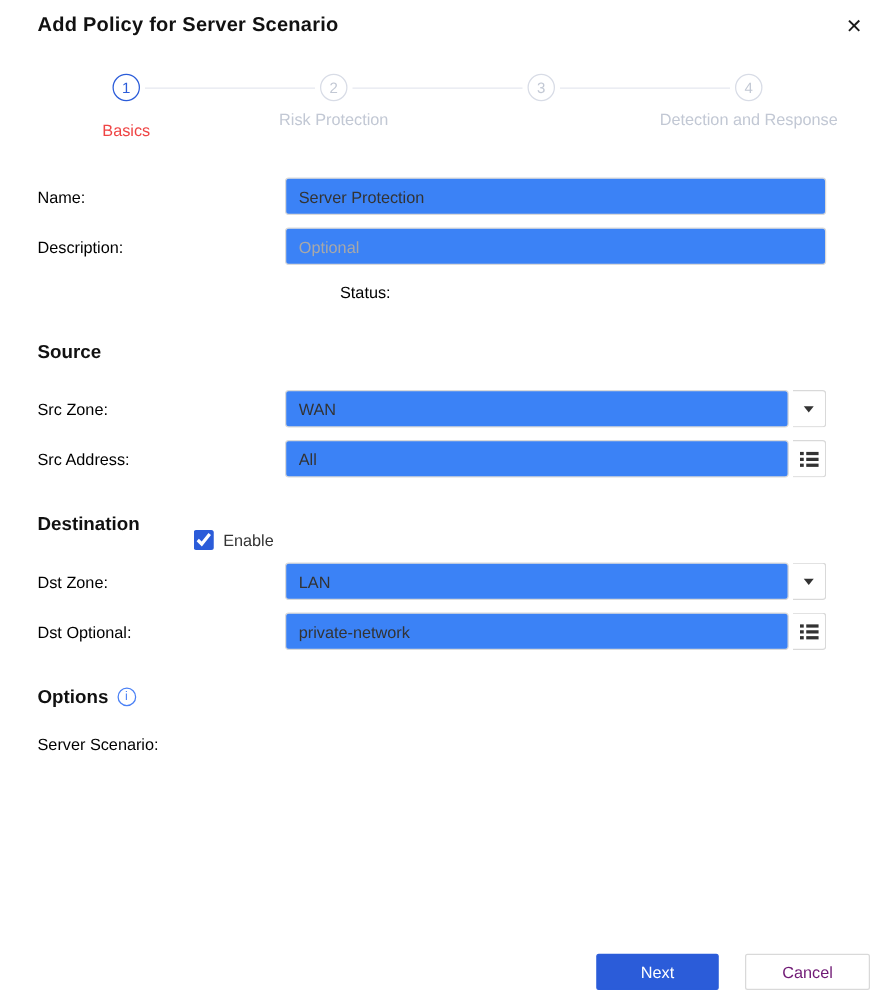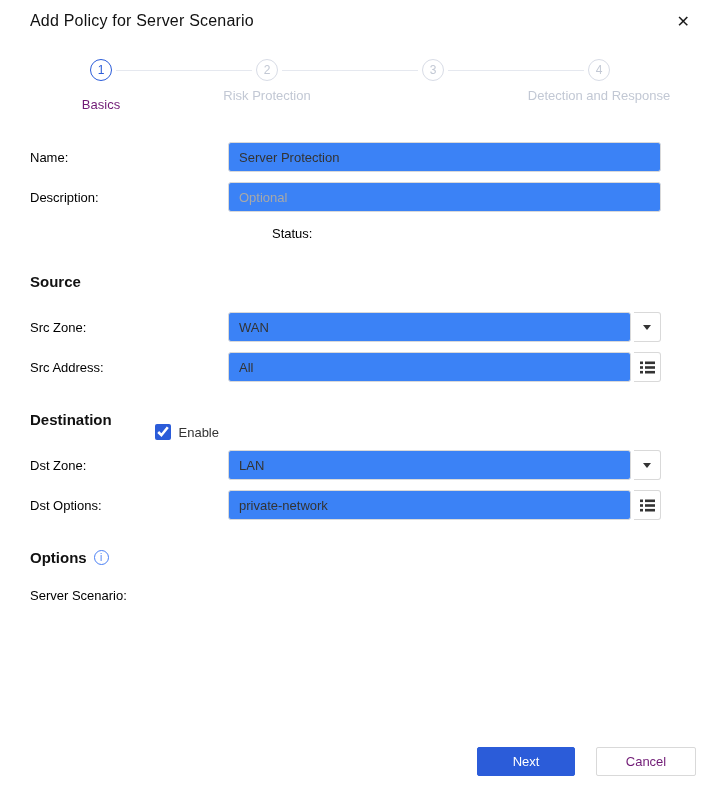--- a/index.html
+++ b/index.html
@@ -11,21 +11,21 @@
     position: relative;
     overflow: hidden;
   }
   .dialog { width: 712px; height: 799px; position: relative; background: #fff; }
 
   
   .title-row {
     display: flex; justify-content: space-between; align-items: flex-start;
     padding: 12px 18px 0 30px;
   }
-  .dialog-title { font-size: 16px; font-weight: normal; color: #111; letter-spacing: .2px; }
+  .dialog-title { font-size: 16px; font-weight: bold; color: #111; letter-spacing: .2px; }
   .close-btn {
     background: none; border: none; cursor: pointer;
     font-size: 16px; color: #1a1a1a; line-height: 16px; padding: 2px 4px;
     font-family: "Liberation Sans", sans-serif;
   }
 
   
   .stepper { display: flex; margin: 27px 30px 0 18px; }
   .step { flex: 1; text-align: center; position: relative; }
   .step:not(:last-child)::after {
@@ -34,21 +34,21 @@
     background: #e5e8ef;
   }
   .circle {
     width: 22px; height: 22px; margin: 0 auto; border-radius: 50%;
     border: 1px solid #d8dce6; color: #c2c8d4;
     font-size: 12px; line-height: 20px; text-align: center; background: #fff;
     cursor: default;
   }
   .step-label { margin-top: 7px; font-size: 13px; color: #c2c8d4; }
   .step.active .circle { border-color: var(--accent); color: var(--accent); }
-  .step.active .step-label { color: #701a75; margin-top: 16px; }
+  .step.active .step-label { color: #ef4444; margin-top: 16px; }
 
   
   .form { margin: 30px 0 0 30px; }
   .row { display: flex; align-items: center; margin-bottom: 10px; }
   .row-label { width: 198px; flex: 0 0 198px; color: #000000; }
   .field { width: 433px; display: flex; align-items: stretch; }
   .txt {
     flex: 1; height: 30px; border: 1px solid #d9d9d9; border-radius: 3px;
     padding: 0 10px; font-size: 13px; color: #333; background: #3b82f6; outline: none;
     font-family: "Liberation Sans", sans-serif; min-width: 0;
@@ -80,21 +80,21 @@
   .info-icon {
     width: 15px; height: 15px; border: 1px solid #4a80f5; border-radius: 50%;
     color: #4a80f5; font-size: 10px; font-weight: normal; line-height: 13px;
     text-align: center; display: inline-block; cursor: pointer; background: #fff;
   }
 
   
   .list-icon { display: inline-block; }
 
   
-  .footer { position: absolute; right: 16px; bottom: 23px; display: flex; gap: 21px; }
+  .footer { position: absolute; right: 16px; bottom: 7px; display: flex; gap: 21px; }
   .btn {
     height: 29px; border-radius: 2px; font-size: 13px; cursor: pointer;
     font-family: "Liberation Sans", sans-serif;
   }
   .btn-primary { width: 98px; background: var(--accent); color: #fff; border: 1px solid var(--accent); }
   .btn-default { width: 100px; background: #fff; color: #701a75; border: 1px solid #d9d9d9; }
 </style>
 </head>
 <body>
 
@@ -188,21 +188,21 @@
       <div class="row-label">Dst Zone:</div>
       <div class="field">
         <input class="txt" type="text" readonly="" value="LAN" style="">
         <button class="addon">
           <span class="caret"></span>
         </button>
       </div>
     </div>
 
     <div class="row">
-      <div class="row-label">Dst Options:</div>
+      <div class="row-label">Dst Optional:</div>
       <div class="field">
         <input class="txt" type="text" readonly="" value="private-network" style="">
         <button class="addon">
           <svg class="list-icon" width="15" height="13" viewBox="0 0 15 13">
             <g fill="#333">
               <rect x="0" y="0.5" width="3" height="2.6"></rect>
                 <rect x="5" y="0.5" width="10" height="2.6"></rect>
               <rect x="0" y="5.2" width="3" height="2.6"></rect>
                 <rect x="5" y="5.2" width="10" height="2.6"></rect>
               <rect x="0" y="9.9" width="3" height="2.6"></rect>

